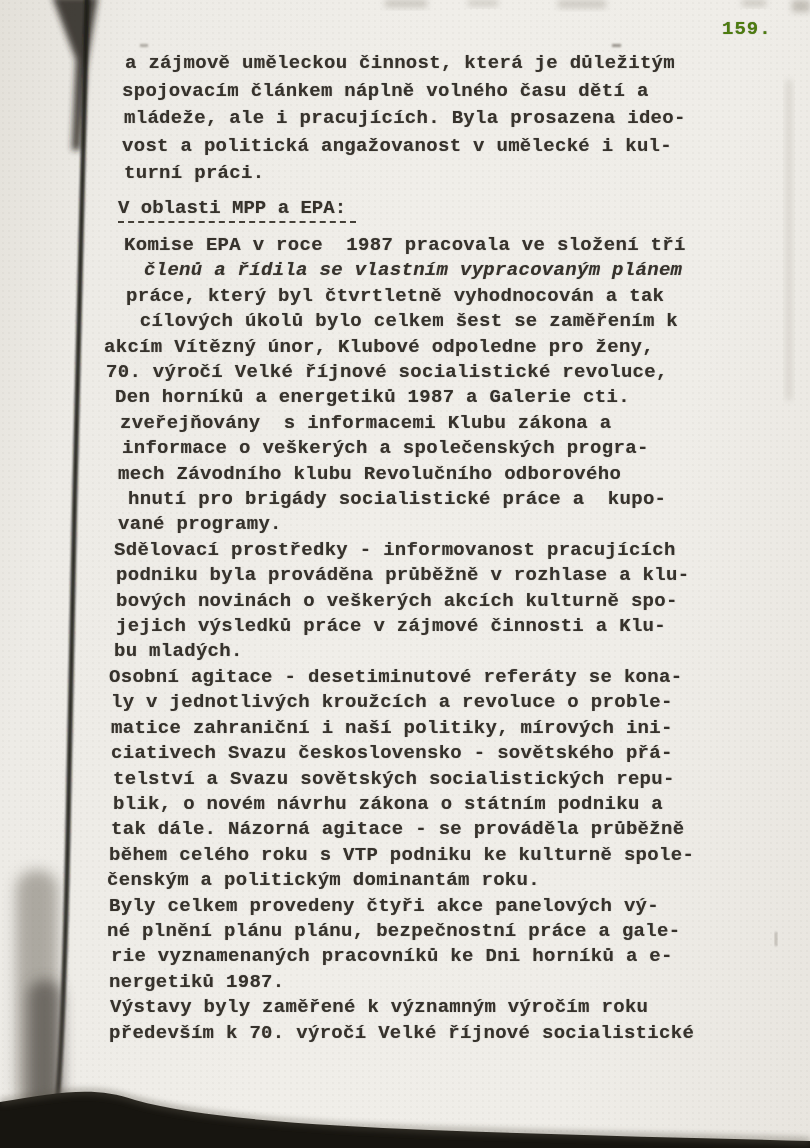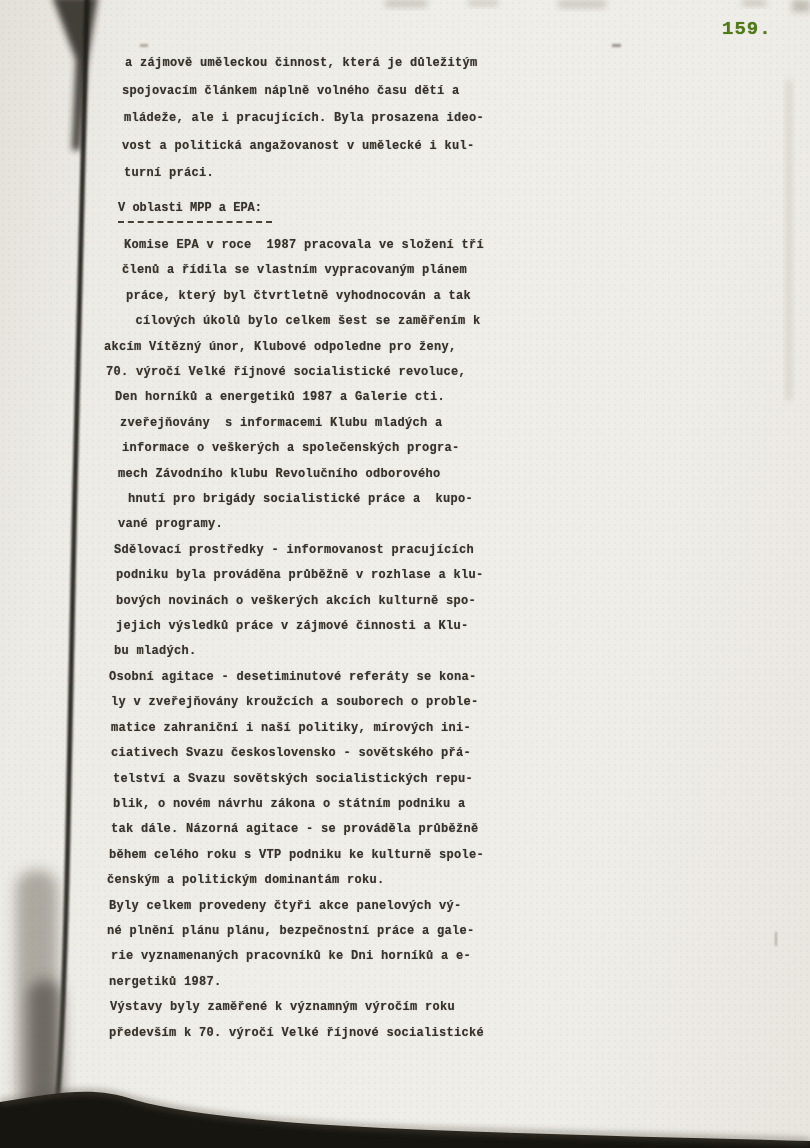--- a/index.html
+++ b/index.html
@@ -25,21 +25,21 @@
     position: absolute; left: 698px; top: 18px;
     font-size: 19px; font-weight: 700;
     color: #4d7c0f;
     letter-spacing: 1px;
     text-shadow: 0 0 1px rgba(50,46,40,0.55);
     margin-left: 24px;
   }
   .text-col {
     position: absolute; left: 120px; top: 50px; width: 580px;
     color: #36322c;
-    font-size: 12px; font-weight: 700;
+    font-size: 19px; font-weight: 700;
     text-shadow: 0 0 1px rgba(52,48,42,0.5);
   }
   .tline {
     white-space: pre;
     letter-spacing: 0.3px;
   }
   .intro .tline { line-height: 27.6px; }
   .body .tline { line-height: 25.4px; }
   .section-heading {
     display: inline-block;
@@ -64,38 +64,38 @@
       <div class="tline" style="margin-left: 2px;">spojovacím článkem náplně volného času dětí a</div>
       <div class="tline" style="margin-left: 4px;">mládeže, ale i pracujících. Byla prosazena ideo-</div>
       <div class="tline" style="margin-left: 2px;">vost a politická angažovanost v umělecké i kul-</div>
       <div class="tline" style="margin-left: 4px;">turní práci.</div>
     </div>
   <div>
     <span class="section-heading">V oblasti MPP a EPA:</span>
   </div>
   <div class="body">
       <div class="tline" style="margin-left: 4px;">Komise EPA v roce  1987 pracovala ve složení tří</div>
-      <div class="tline" style="margin-left: 2px;">členů a řídila se vlastním vypracovaným plánem</div>
+      <div class="tline" style="margin-left: 24px; font-style: italic;">členů a řídila se vlastním vypracovaným plánem</div>
       <div class="tline" style="margin-left: 6px;">práce, který byl čtvrtletně vyhodnocován a tak</div>
       <div class="tline" style="margin-left: 8px;"> cílových úkolů bylo celkem šest se zaměřením k</div>
       <div class="tline" style="margin-left: -16px;">akcím Vítězný únor, Klubové odpoledne pro ženy,</div>
       <div class="tline" style="margin-left: -14px;">70. výročí Velké říjnové socialistické revoluce,</div>
       <div class="tline" style="margin-left: -5px;">Den horníků a energetiků 1987 a Galerie cti.</div>
-      <div class="tline" style="margin-left: 0px;">zveřejňovány  s informacemi Klubu mladých a</div>
+      <div class="tline" style="margin-left: 0px;">zveřejňovány  s informacemi Klubu zákona a</div>
       <div class="tline" style="margin-left: 2px;">informace o veškerých a společenských progra-</div>
       <div class="tline" style="margin-left: -2px;">mech Závodního klubu Revolučního odborového</div>
       <div class="tline" style="margin-left: 8px;">hnutí pro brigády socialistické práce a  kupo-</div>
       <div class="tline" style="margin-left: -2px;">vané programy.</div>
       <div class="tline" style="margin-left: -6px;">Sdělovací prostředky - informovanost pracujících</div>
       <div class="tline" style="margin-left: -4px;">podniku byla prováděna průběžně v rozhlase a klu-</div>
       <div class="tline" style="margin-left: -4px;">bových novinách o veškerých akcích kulturně spo-</div>
       <div class="tline" style="margin-left: -4px;">jejich výsledků práce v zájmové činnosti a Klu-</div>
       <div class="tline" style="margin-left: -6px;">bu mladých.</div>
       <div class="tline" style="margin-left: -11px;">Osobní agitace - desetiminutové referáty se kona-</div>
-      <div class="tline" style="margin-left: -9px;">ly v zveřejňovány kroužcích a souborech o proble-</div>
+      <div class="tline" style="margin-left: -9px;">ly v jednotlivých kroužcích a revoluce o proble-</div>
       <div class="tline" style="margin-left: -9px;">matice zahraniční i naší politiky, mírových ini-</div>
       <div class="tline" style="margin-left: -9px;">ciativech Svazu československo - sovětského přá-</div>
       <div class="tline" style="margin-left: -7px;">telství a Svazu sovětských socialistických repu-</div>
       <div class="tline" style="margin-left: -7px;">blik, o novém návrhu zákona o státním podniku a</div>
       <div class="tline" style="margin-left: -9px;">tak dále. Názorná agitace - se prováděla průběžně</div>
       <div class="tline" style="margin-left: -11px;">během celého roku s VTP podniku ke kulturně spole-</div>
       <div class="tline" style="margin-left: -13px;">čenským a politickým dominantám roku.</div>
       <div class="tline" style="margin-left: -11px;">Byly celkem provedeny čtyři akce panelových vý-</div>
       <div class="tline" style="margin-left: -13px;">né plnění plánu plánu, bezpečnostní práce a gale-</div>
       <div class="tline" style="margin-left: -9px;">rie vyznamenaných pracovníků ke Dni horníků a e-</div>

